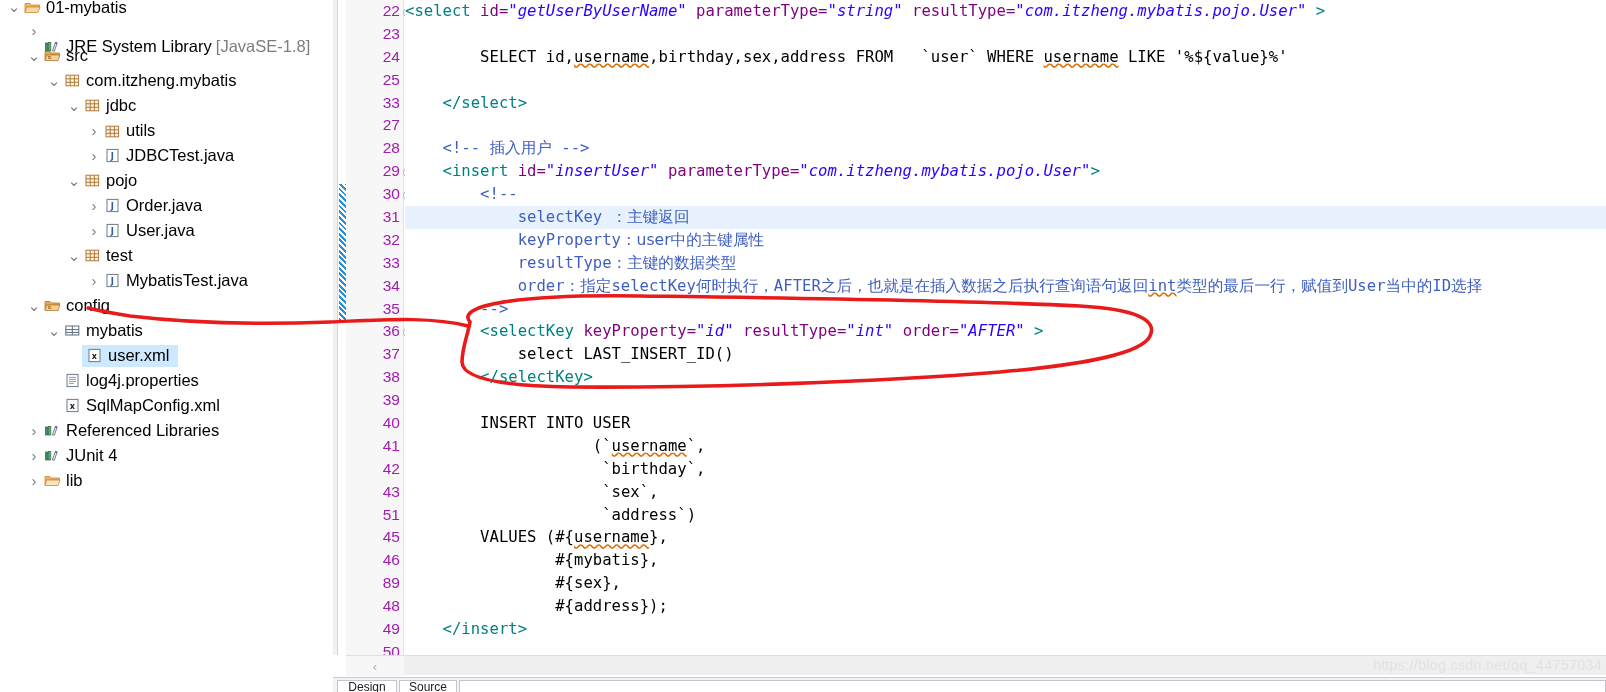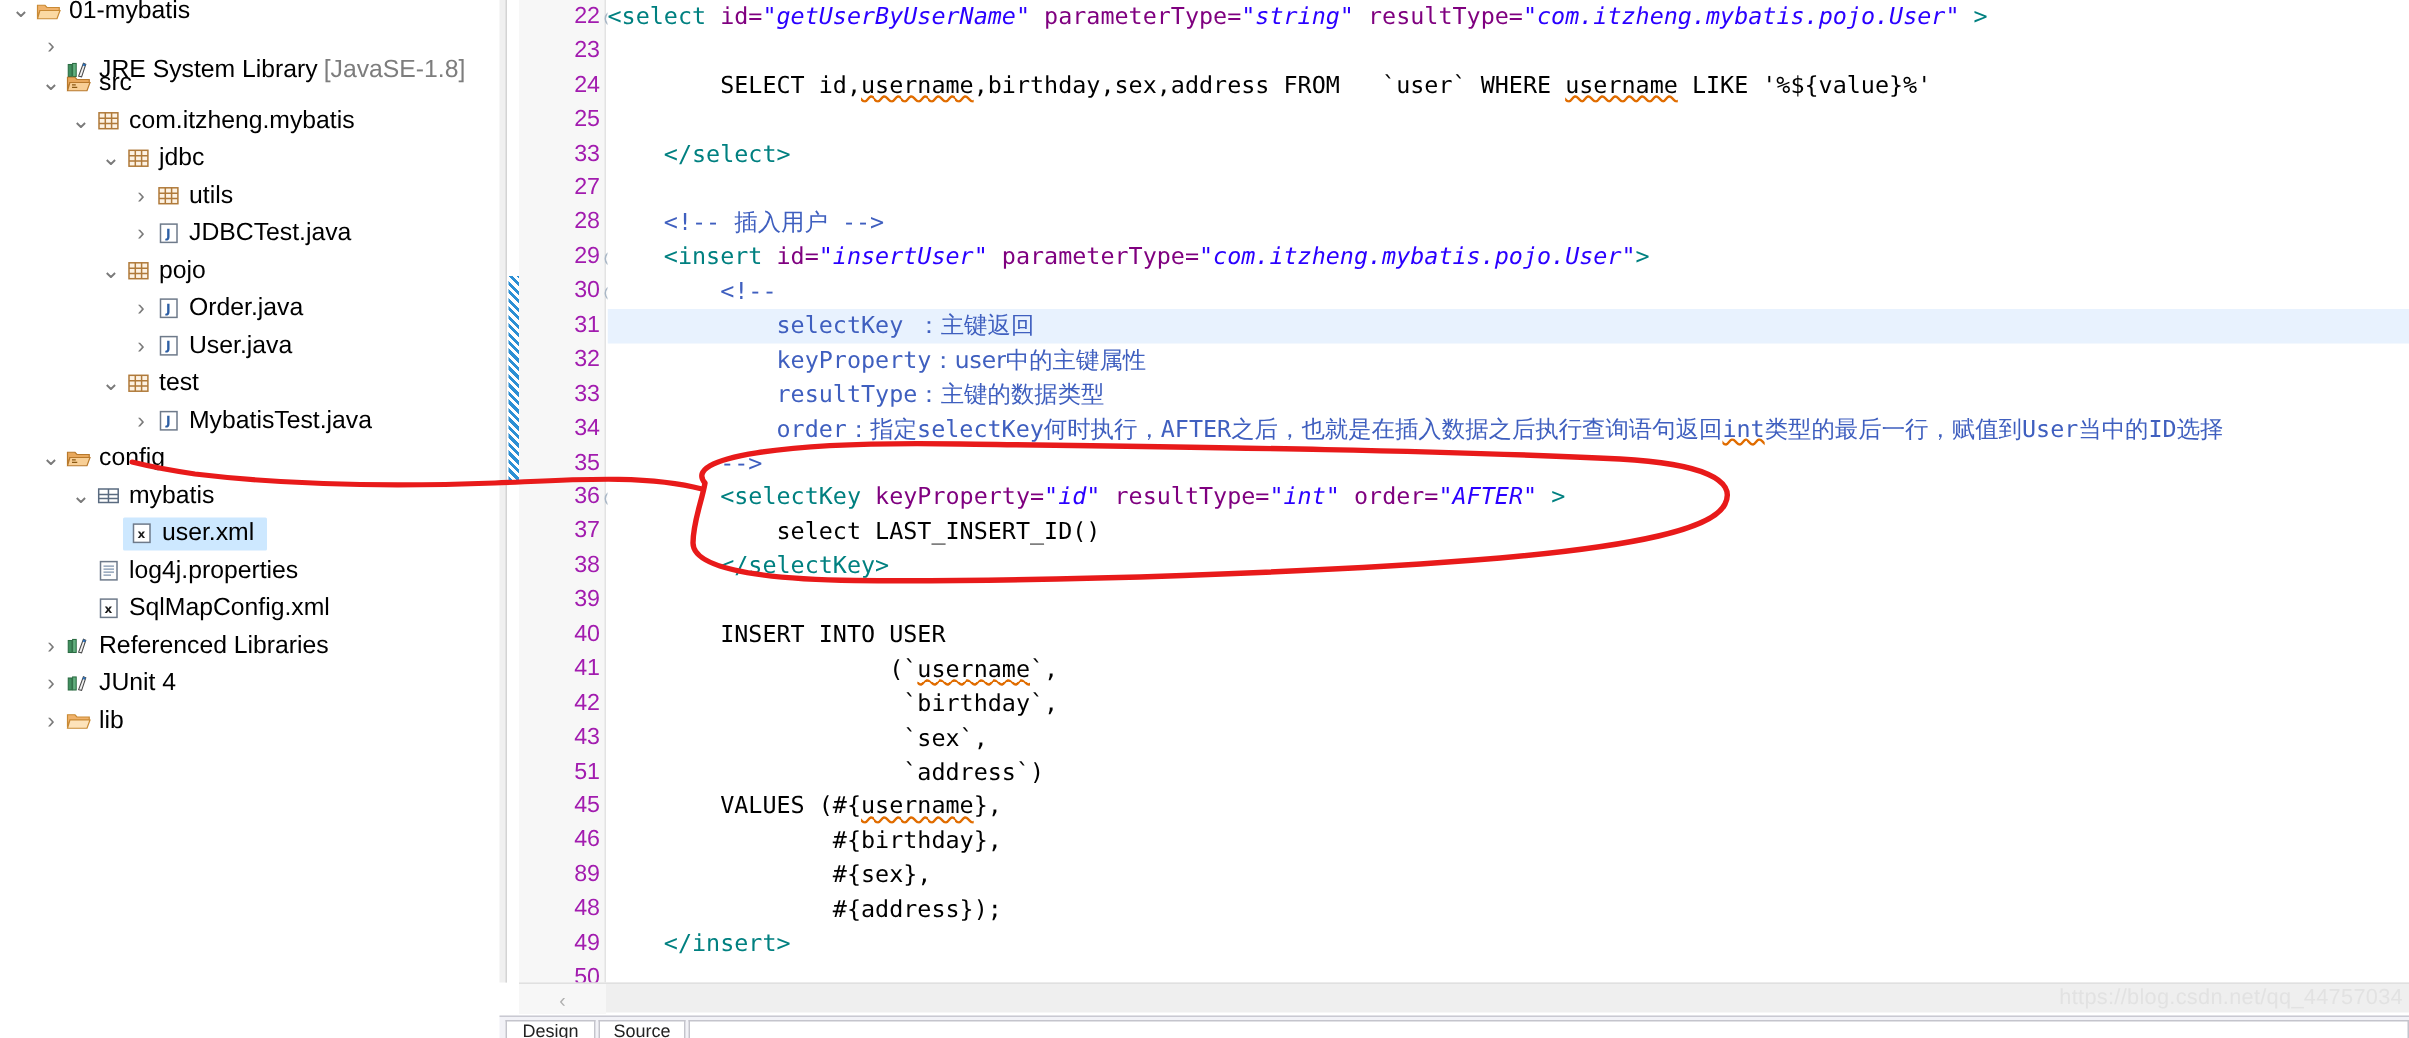--- a/index.html
+++ b/index.html
@@ -273,21 +273,21 @@
               <svg width="17" height="17" viewBox="0 0 17 17" xmlns="http://www.w3.org/2000/svg">
                 <rect x="2" y="3.2" width="12.6" height="10.6" fill="#fdf2e3" stroke="#b07a3a" stroke-width="1"></rect>
                 <path d="M2 6.8 H14.6 M2 10.3 H14.6 M6.2 3.2 V13.8 M10.4 3.2 V13.8" stroke="#b07a3a" stroke-width="1"></path>
               </svg>
             </span>
             <span class="tree-label">jdbc</span>
           </span>
         </div>
         <div class="tree-row" style="padding-left: 86px;">
           <span class="tw" style="font-size: 15px;">›</span>
-          <span class="tree-label-wrap" style="display: inline-flex; align-items: flex-start;">
+          <span class="tree-label-wrap" style="display: inline-flex; align-items: flex-end;">
             <span class="ico">
               <svg width="17" height="17" viewBox="0 0 17 17" xmlns="http://www.w3.org/2000/svg">
                 <rect x="2" y="3.2" width="12.6" height="10.6" fill="#fdf2e3" stroke="#b07a3a" stroke-width="1"></rect>
                 <path d="M2 6.8 H14.6 M2 10.3 H14.6 M6.2 3.2 V13.8 M10.4 3.2 V13.8" stroke="#b07a3a" stroke-width="1"></path>
               </svg>
             </span>
             <span class="tree-label">utils</span>
           </span>
         </div>
         <div class="tree-row" style="padding-left: 86px;">
@@ -518,21 +518,21 @@
         <div class="line"><span class="tag">        &lt;selectKey </span><span class="attr">keyProperty=</span><span class="val">"id"</span><span class="plain"> </span><span class="attr">resultType=</span><span class="val">"int"</span><span class="plain"> </span><span class="attr">order=</span><span class="val">"AFTER"</span><span class="plain"> </span><span class="tag">&gt;</span></div>
         <div class="line"><span class="plain">            select LAST_INSERT_ID()</span></div>
         <div class="line"><span class="tag">        &lt;/selectKey&gt;</span></div>
         <div class="line">&nbsp;</div>
         <div class="line"><span class="plain">        INSERT INTO USER</span></div>
         <div class="line"><span class="plain">                    (`</span><span class="sq">username</span><span class="plain">`,</span></div>
         <div class="line"><span class="plain">                     `birthday`,</span></div>
         <div class="line"><span class="plain">                     `sex`,</span></div>
         <div class="line"><span class="plain">                     `address`)</span></div>
         <div class="line"><span class="plain">        VALUES (#{</span><span class="sq">username</span><span class="plain">},</span></div>
-        <div class="line"><span class="plain">                #{birthday},</span></div>
+        <div class="line"><span class="plain">                #{mybatis},</span></div>
         <div class="line"><span class="plain">                #{sex},</span></div>
         <div class="line"><span class="plain">                #{address});</span></div>
         <div class="line"><span class="tag">    &lt;/insert&gt;</span></div>
         <div class="line">&nbsp;</div>
       </div>
 
     <div id="hscroll">
       <div class="arrow-left">‹</div>
     </div>
     <div id="watermark">https://blog.csdn.net/qq_44757034</div>

